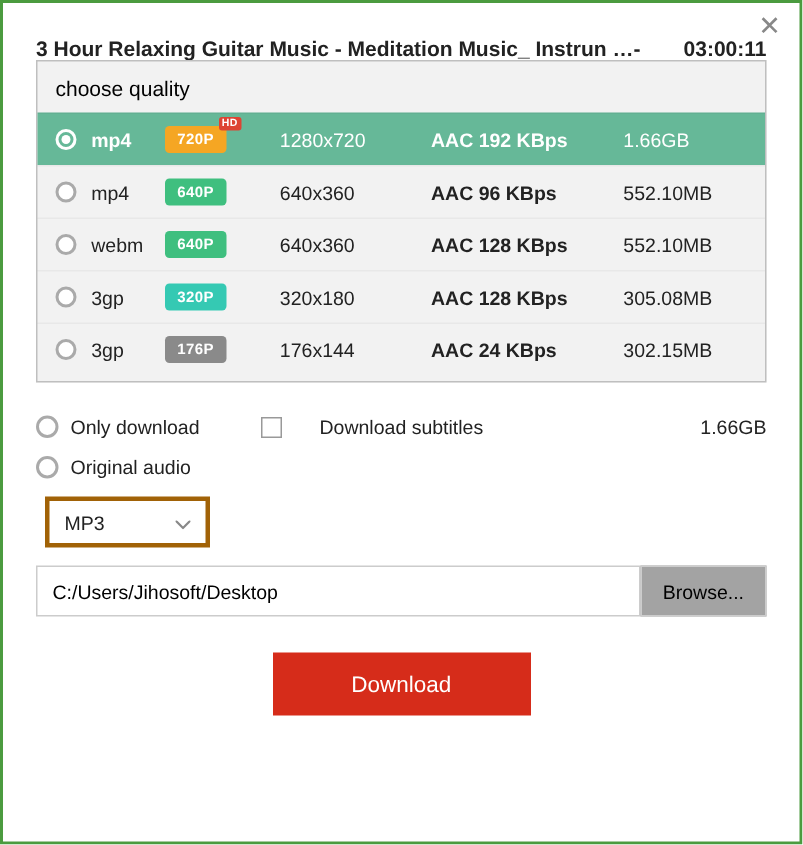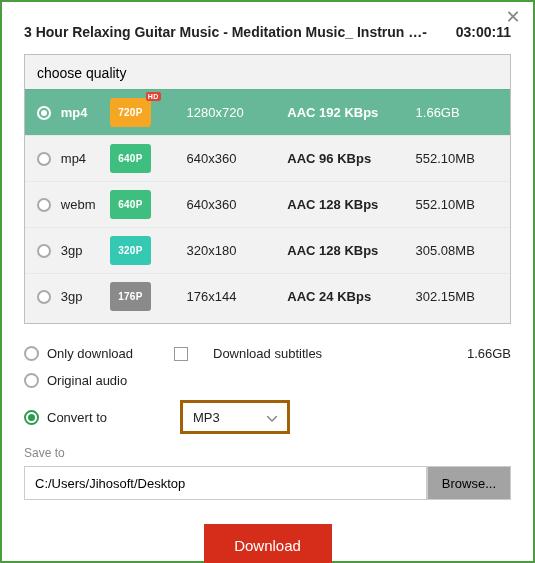--- a/index.html
+++ b/index.html
@@ -5,21 +5,21 @@
 * { box-sizing: border-box; margin: 0; padding: 0; }
 body { font-family: "Segoe UI", Arial, sans-serif; font-size: 13px; color: #222; background: #fff; }
 .window {
   width: 535px; height: 563px; border: 2px solid #4b9b3f; background: #fff;
   position: relative; padding: 22px 22px 18px 22px;
 }
 .close-x {
   position: absolute; top: 6px; right: 10px; font-size: 18px; color: #888; cursor: pointer;
   width: 20px; height: 20px; line-height: 18px; text-align: center;
 }
-.title-row { display: flex; justify-content: space-between; align-items: flex-end; margin-bottom: 14px; gap: 8px; }
+.title-row { display: flex; justify-content: space-between; align-items: flex-end; gap: 8px; }
 .title { font-weight: 700; font-size: 14px; white-space: nowrap; overflow: hidden; text-overflow: ellipsis; flex: 1; }
 .duration { font-weight: 700; font-size: 14px; }
 
 .quality-box {
   border: 1px solid #bfbfbf; background: #f2f2f2; padding: 0;
 }
 .quality-header {
   padding: 10px 12px 8px 12px; font-size: 14px; color: #000000;
 }
 .quality-row {
@@ -30,34 +30,34 @@
 .q-radio { width: 26px; display: flex; align-items: center; }
 .radio-circle {
   width: 14px; height: 14px; border-radius: 50%; border: 2px solid #aaa; background: #fff;
   display: inline-flex; align-items: center; justify-content: center;
 }
 .quality-row.selected .radio-circle { border-color: #fff; background: transparent; }
 .radio-dot { width: 6px; height: 6px; border-radius: 50%; background: #fff; }
 .q-format { width: 54px; font-weight: 400; }
 .quality-row.selected .q-format { font-weight: 600; }
 .q-badge {
-  width: 44px; height: 29px; border-radius: 3px; color: #fff; font-size: 10px; font-weight: 700;
+  width: 44px; height: 18px; border-radius: 3px; color: #fff; font-size: 10px; font-weight: 700;
   display: inline-flex; align-items: center; justify-content: center; letter-spacing: 0.3px;
   position: relative; margin-right: 36px;
 }
 .hd-tag {
   position: absolute; top: -6px; right: -10px; background: #d43; color: #fff; font-size: 7px;
   padding: 1px 2px; border-radius: 2px; line-height: 1;
 }
 .q-res { width: 110px; }
 .q-codec { width: 140px; font-weight: bold; }
 .q-size { width: 90px; text-align: left; }
 
 .options { margin-top: 22px; }
-.opt-row { display: flex; align-items: center; margin-bottom: 12px; }
+.opt-row { display: flex; align-items: center; margin-bottom: 12px; justify-content: space-between; }
 .opt-row .left { display: flex; align-items: center; gap: 8px; width: 150px; }
 .opt-row .mid { display: flex; align-items: center; gap: 25px; flex: 1; }
 .opt-row .right { margin-left: auto; }
 
 .or-radio {
   width: 15px; height: 15px; border-radius: 50%; border: 2px solid #aaa; background: #fff;
   display: inline-flex; align-items: center; justify-content: center; flex-shrink: 0;
 }
 .or-radio.checked { border-color: #2e9b4f; }
 .or-radio.checked .or-dot { width: 7px; height: 7px; border-radius: 50%; background: #2e9b4f; }
@@ -77,21 +77,21 @@
 .saveto-row { display: flex; align-items: center; }
 .path-input {
   flex: 1; border: 1px solid #ccc; height: 34px; padding: 0 10px; font-size: 13px; background: #fff;
 }
 .browse-btn {
   border: 1px solid #ccc; background: #a3a3a3; height: 34px; padding: 0 14px; font-size: 13px; cursor: pointer;
 }
 
 .download-btn {
   display: block; margin: 24px auto 0 auto; background: #d62c1a; color: #fff; border: none;
-  width: 128px; height: 42px; font-size: 15px; font-weight: 500; cursor: pointer;
+  width: 172px; height: 42px; font-size: 15px; font-weight: 500; cursor: pointer;
 }
 </style>
 </head>
 <body>
 
 <div class="window">
 
   <div class="close-x">✕</div>
 
   <div class="title-row">
@@ -186,37 +186,30 @@
     </div>
 
     <div class="opt-row">
       <div class="left">
         <span class="or-radio"></span>
         <span>Original audio</span>
       </div>
     </div>
 
     <div class="opt-row">
-      <div class="left">
-        <span class="or-radio checked">
-            <span class="or-dot"></span>
-          </span>
-        <span>Convert to</span>
-      </div>
       <div class="select-box">
         <span>MP3</span>
         <span class="chevron">
           <svg width="10" height="6" viewBox="0 0 10 6">
               <path d="M0 0 L5 5 L10 0" fill="none" stroke="#888" stroke-width="1.5"></path>
             </svg>
         </span>
       </div>
     </div>
 
-    <div class="saveto-label">Save to</div>
     <div class="saveto-row">
       <input class="path-input" type="text" value="C:/Users/Jihosoft/Desktop" style="">
       <button class="browse-btn">Browse...</button>
     </div>
 
     <button class="download-btn">Download</button>
   </div>
 
 </div>
 

